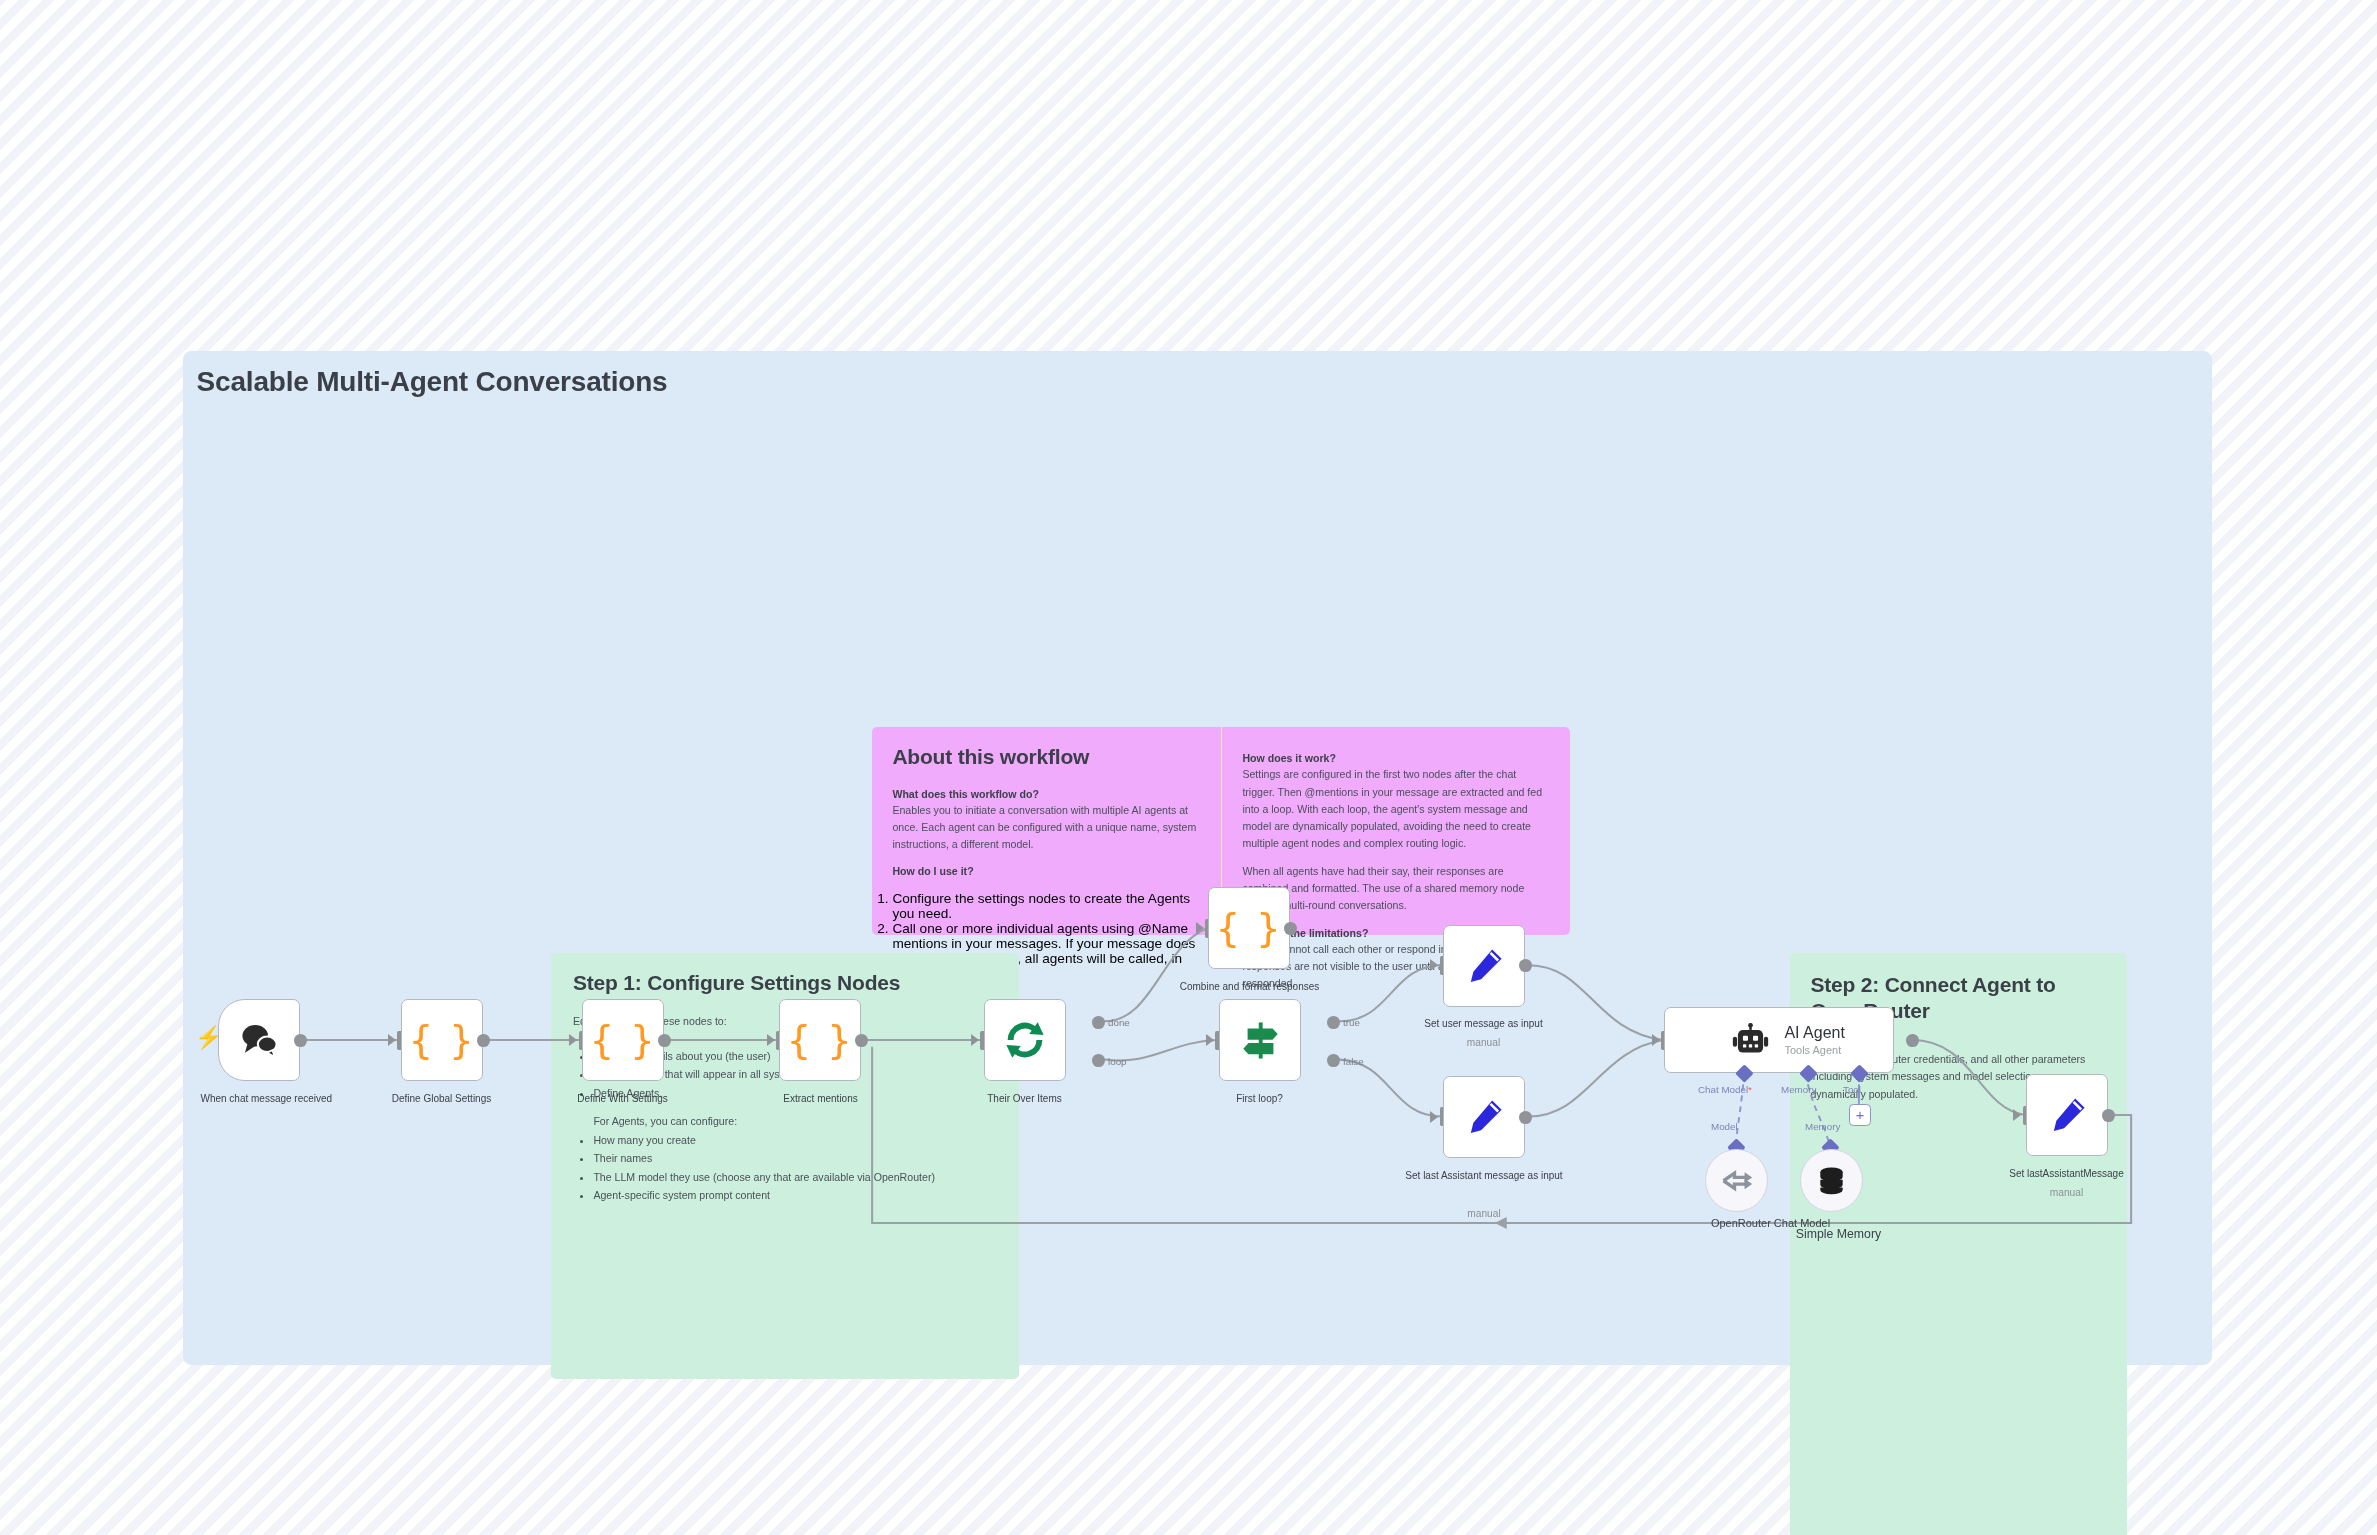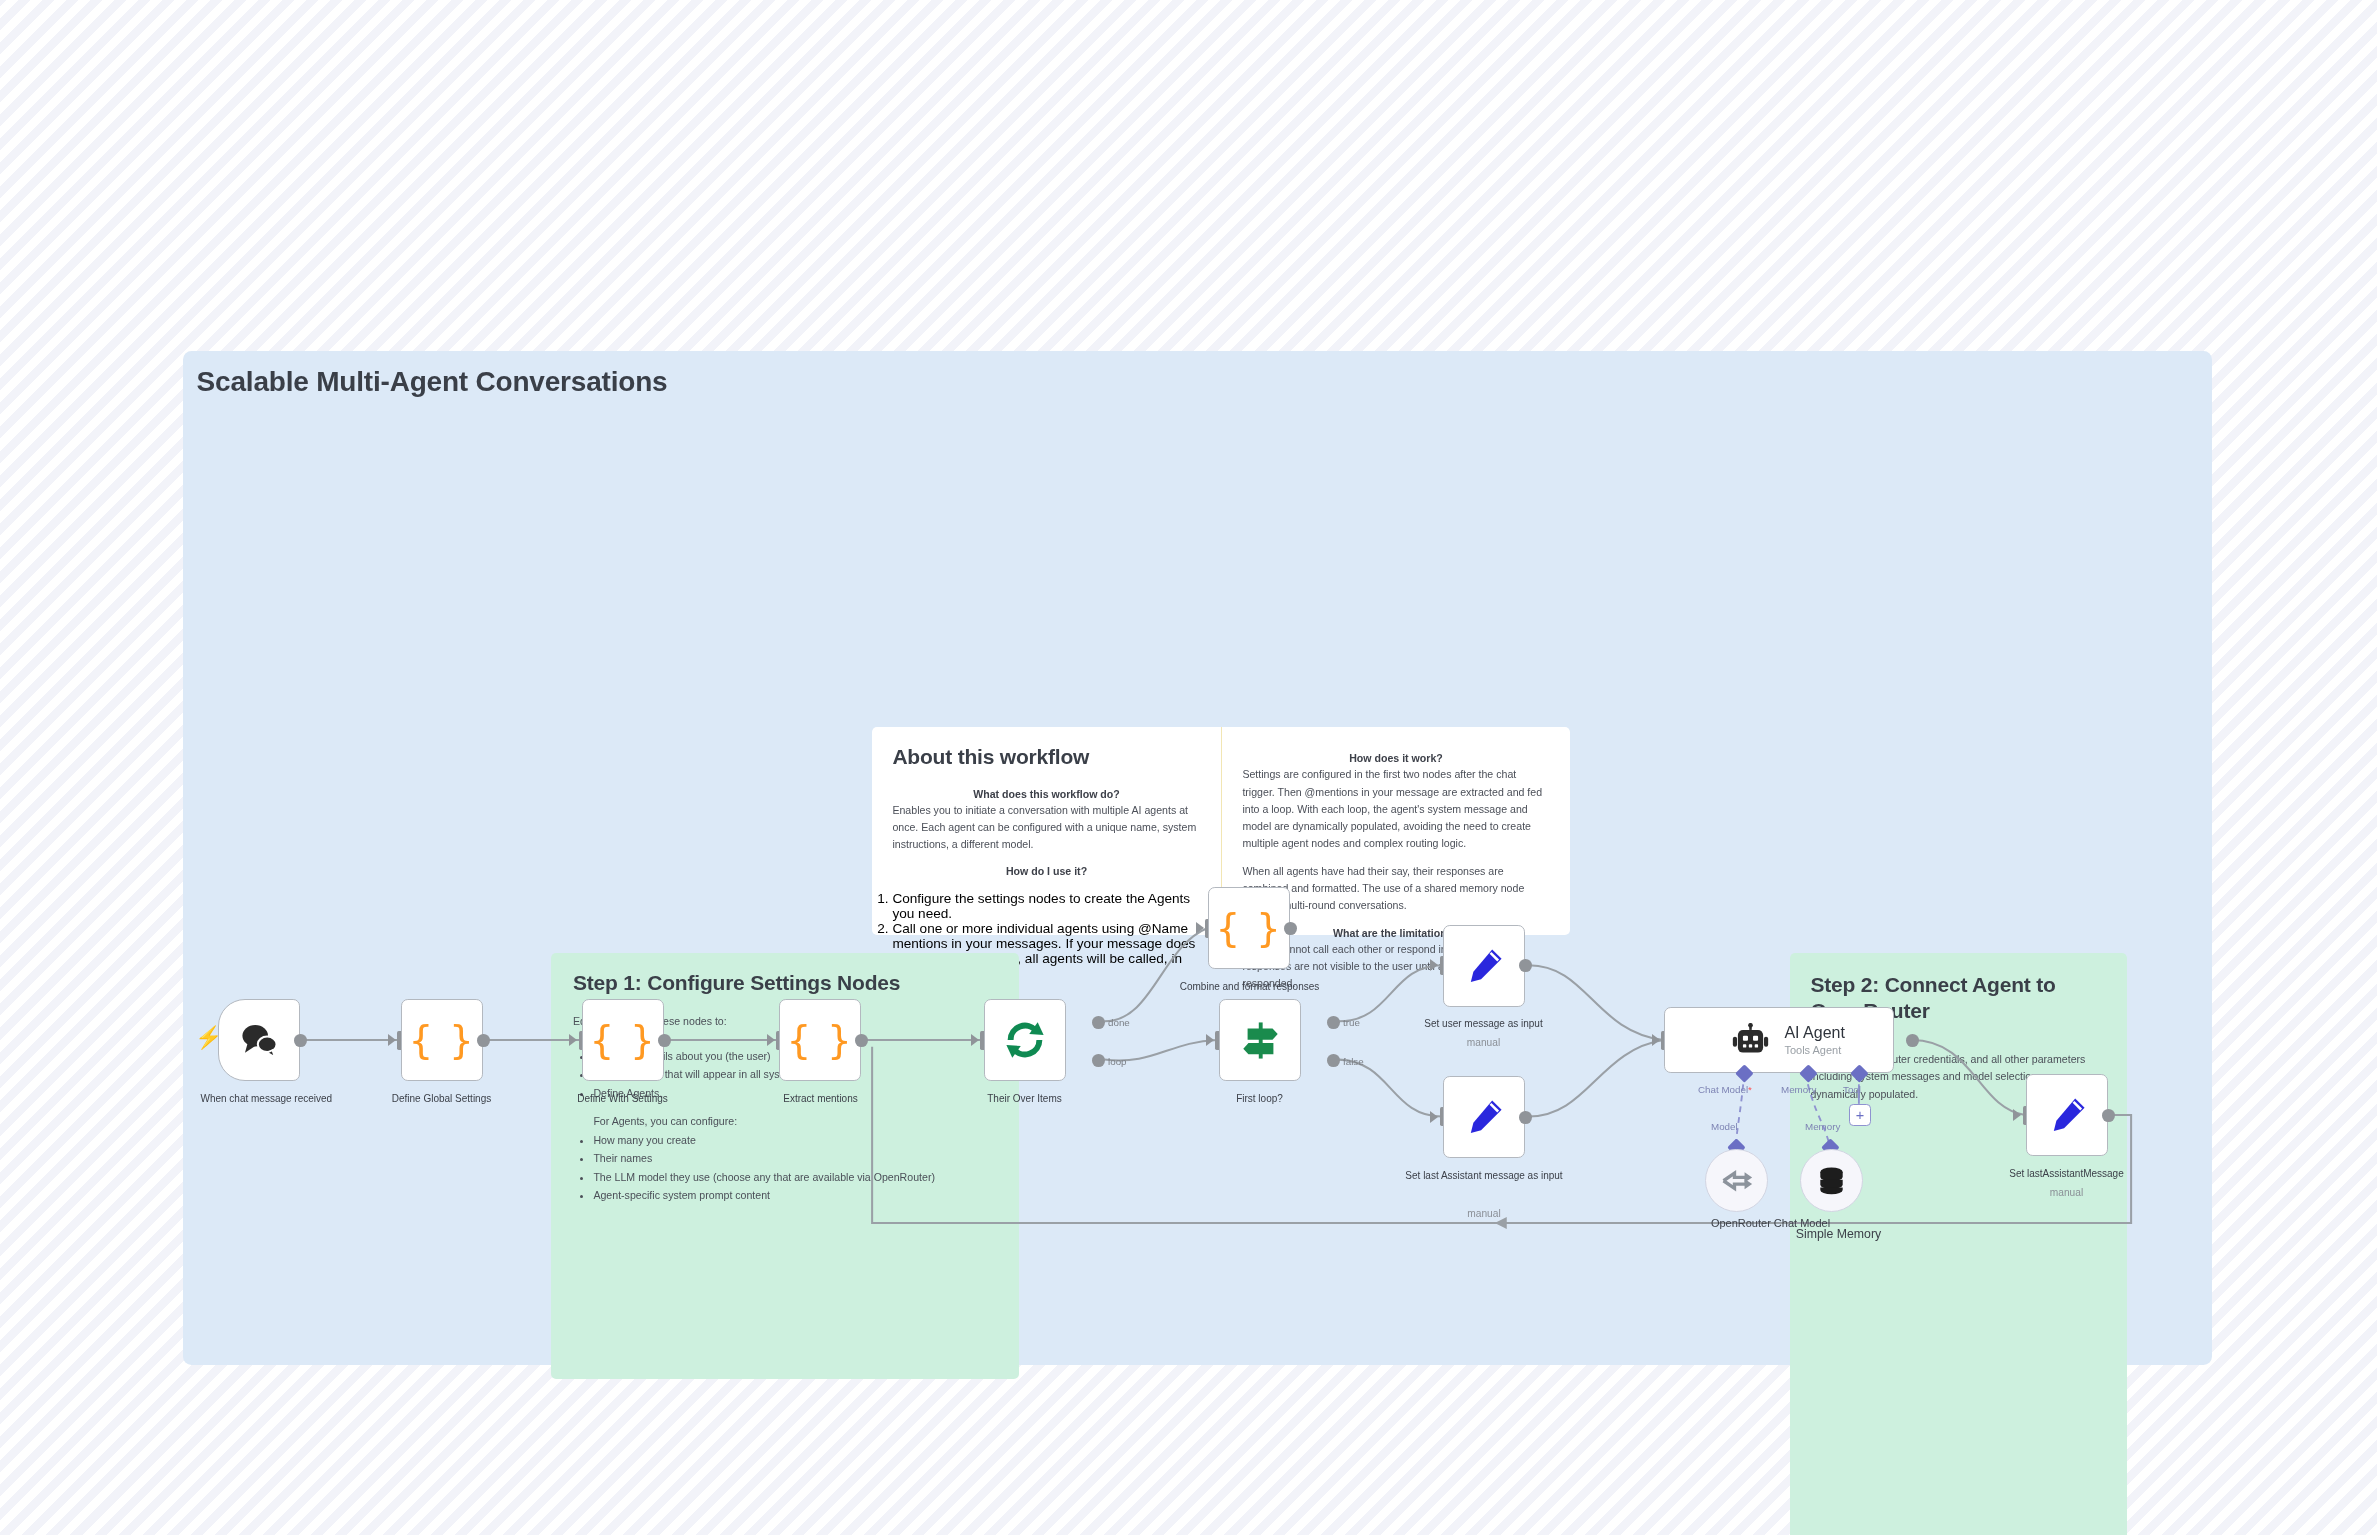--- a/index.html
+++ b/index.html
@@ -43,33 +43,32 @@
   }
   .sticky-green  { background: #cdf0de; }
 
   .sticky-h1 {
     font-size: 21px; font-weight: 700; color: #3a3f48;
     line-height: 1.22; letter-spacing: -0.2px;
   }
   .sticky-h3 {
     font-size: 10.6px; font-weight: 700; color: #3d4049;
     line-height: 1.45;
-    text-align: center;
   }
   .sticky-p {
     font-size: 10.6px; color: #4b4f58; line-height: 1.62;
   }
   .sticky ul, .sticky ol { margin: 0; padding-left: 20.4px; }
   .sticky li { font-size: 10.6px; color: #4b4f58; line-height: 1.75; }
   .spacer-sm { height: 11px; }
   .spacer-md { height: 17px; }
   #note-about-wrap {
     position: absolute; left: 689px; top: 376px;
     width: 698px; height: 208px;
-    background: #ffffff; border-radius: 5.1px;
+    background: #f0abfc; border-radius: 5.1px;
     display: flex;
   }
   #note-about-wrap .col { padding: 17px 20.4px 10.2px 20.4px; }
   #note-about-wrap .col.left  { width: 349px; }
   #note-about-wrap .col.right { width: 349px; border-left: 0.9px solid #f2e6b4; padding-top: 24px;}
 
   
   #note-step1 {
     left: 368px; top: 602px; width: 468px; height: 426px;
     padding: 17px 22px;

